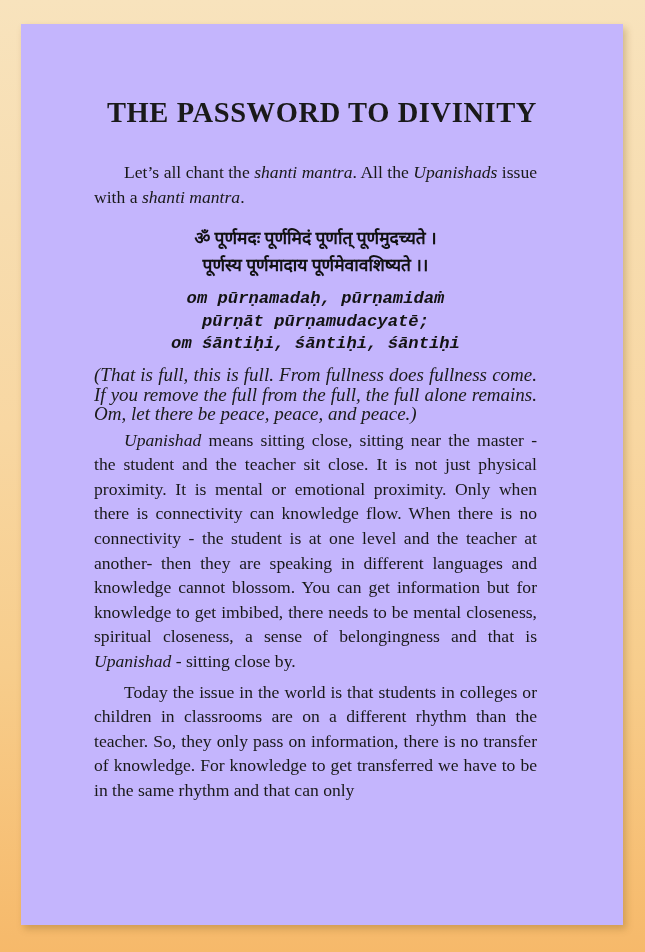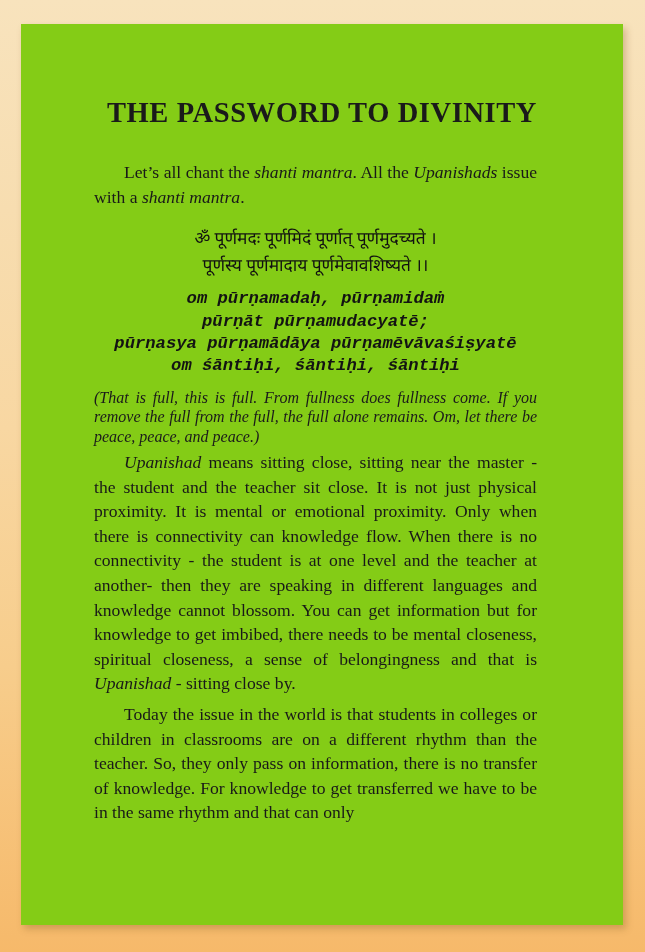--- a/index.html
+++ b/index.html
@@ -19,21 +19,21 @@
     font-family: "Liberation Serif", serif;
   }
 
   
   #page-sheet {
     position: absolute;
     left: 21px;
     top: 24px;
     width: 602px;
     height: 901px;
-    background: #84cc16;
+    background: #c4b5fd;
     box-shadow: 3px 4px 7px rgba(120, 85, 30, 0.30);
     box-sizing: border-box;
     overflow: hidden;
   }
 
   #page-inner {
     position: absolute;
     left: 0;
     top: 0;
     width: 602px;
@@ -85,21 +85,21 @@
   }
 
   
   .mantra-block {
     margin-top: 16px;
     margin-bottom: 2px;
     text-align: center;
   }
   .mantra-line {
     font-family: "Liberation Serif", "DejaVu Sans", sans-serif;
-    font-weight: normal;
+    font-weight: bold;
     font-size: 17.4px;
     line-height: 26.5px;
     color: #111111;
     white-space: nowrap;
   }
 
   
   .translit-block {
     margin-top: 10px;
     text-align: center;
@@ -115,21 +115,21 @@
   }
 
   
   .translation-block {
     margin-top: 10px;
     margin-bottom: 4px;
   }
   .translation-text {
     font-family: "Liberation Serif", serif;
     font-style: italic;
-    font-size: 16px;
+    font-size: 19px;
     line-height: 19.4px;
     color: #1b1b1b;
     text-align: justify;
   }
 </style>
 </head>
 <body>
 
 <div id="page-sheet">
   <div id="page-inner">
@@ -143,21 +143,20 @@
       </p>
 
       <div class="mantra-block">
         <div class="mantra-line">ॐ पूर्णमदः पूर्णमिदं पूर्णात् पूर्णमुदच्यते ।</div>
         <div class="mantra-line">पूर्णस्य पूर्णमादाय पूर्णमेवावशिष्यते ।।</div>
       </div>
 
       <div class="translit-block">
         <div class="translit-line">om pūrṇamadaḥ, pūrṇamidaṁ</div>
         <div class="translit-line">pūrṇāt pūrṇamudacyatē;</div>
-        <div class="translit-line">pūrṇasya pūrṇamādāya pūrṇamēvāvaśiṣyatē</div>
         <div class="translit-line">om śāntiḥi, śāntiḥi, śāntiḥi</div>
       </div>
 
       <div class="translation-block">
         <div class="translation-text">(That is full, this is full. From fullness does fullness come. If you remove the full from the full, the full alone remains. Om, let there be peace, peace, and peace.)</div>
       </div>
 
       <p class="body-para">
         <em>Upanishad</em><span> means sitting close, sitting near the master - the student and the teacher sit close. It is not just physical proximity. It is mental or emotional proximity. Only when there is connectivity can knowledge flow. When there is no connectivity - the student is at one level and the teacher at another- then they are speaking in different languages and knowledge cannot blossom. You can get information but for knowledge to get imbibed, there needs to be mental closeness, spiritual closeness, a sense of belongingness and that is </span><em>Upanishad</em><span> - sitting close by.</span>
       </p>

